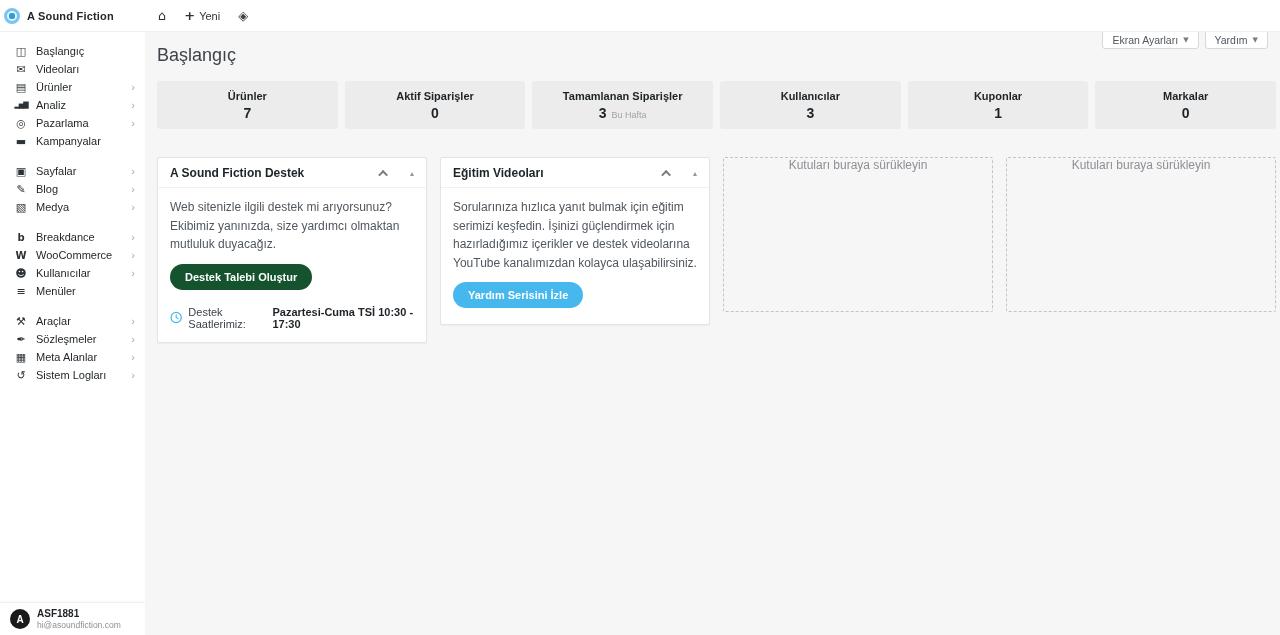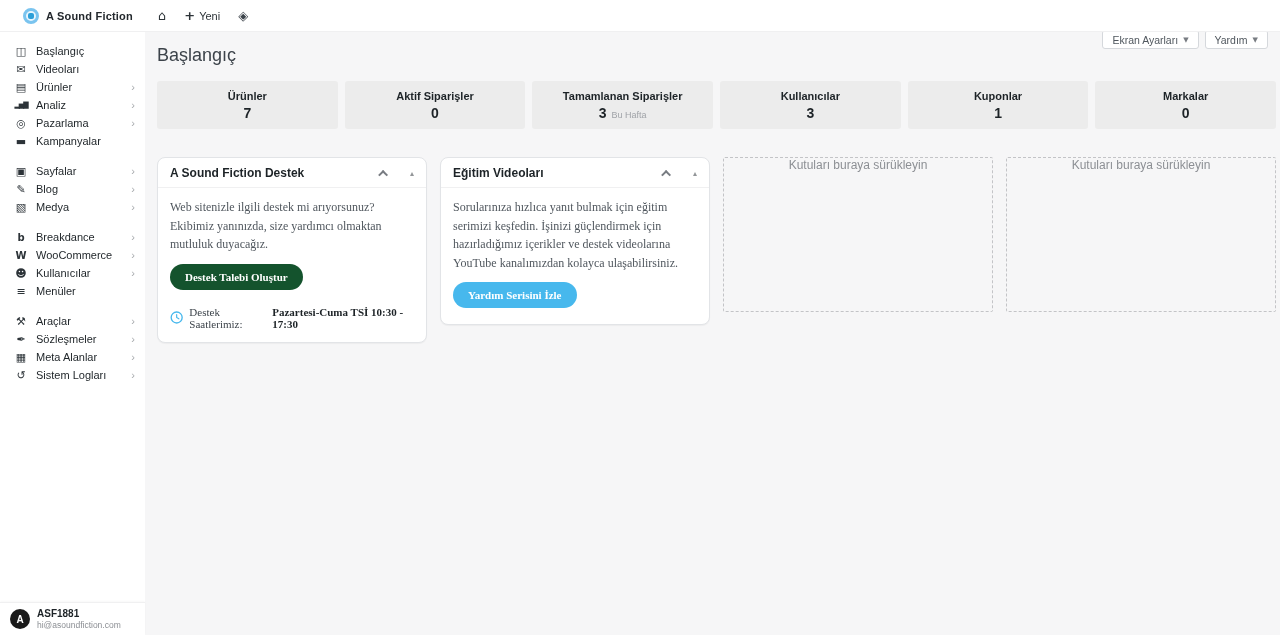--- a/index.html
+++ b/index.html
@@ -8,21 +8,21 @@
     font-family:"Liberation Sans","DejaVu Sans",sans-serif;
     background:#f6f6f7; color:#1d2327; font-size:13px;
   }
   .icon { font-family:"DejaVu Sans",sans-serif; font-style:normal; }
 
   
   .topbar {
     position:fixed; top:0; left:0; right:0; height:32px; background:#fff;
     display:flex; align-items:center; z-index:50; border-bottom:1px solid #f0f0f1;
   }
-  .brand { display:flex; align-items:center; gap:7px; width:145px; padding-left:23px; }
+  .brand { display:flex; align-items:center; gap:7px; width:145px; padding-left:4px; }
   .logo-ring {
     width:16px; height:16px; border-radius:50%; border:3px solid #7ac4ef;
     background:#e8f5fd; display:flex; align-items:center; justify-content:center;
   }
   .logo-dot { width:6px; height:6px; border-radius:2px; background:#2d9fd8; }
   .brand-name { font-size:11px; font-weight:600; letter-spacing:.2px; color:#23282d; }
   .topbar-menu { display:flex; align-items:center; gap:18px; padding-left:13px; }
   .tb-item { display:flex; align-items:center; gap:4px; color:#2c3338; cursor:pointer; }
   .tb-item .icon { font-size:13px; }
   .tb-plus { font-size:14px; font-weight:700; line-height:1; }
@@ -77,34 +77,34 @@
     display:flex; flex-direction:column; align-items:center; justify-content:center; gap:3px;
   }
   .stat-label { font-size:11px; font-weight:600; color:#1d2327; }
   .stat-value-row { display:flex; align-items:baseline; gap:5px; }
   .stat-value { font-size:14px; font-weight:700; color:#1d2327; }
   .stat-note { font-size:9px; color:#a0a3a8; }
 
   .widgets-row { display:flex; gap:13px; margin-top:28px; align-items:flex-start; }
   .col { flex:1; min-width:0; }
   .postbox {
-    background:#fff; border:1px solid #e2e4e7; border-radius:8px;
+    background:#fff; border:1px solid #e2e4e7; border-radius:2px;
     box-shadow:0 1px 1px rgba(0,0,0,.04);
   }
   .postbox-header {
     display:flex; align-items:center; padding:8px 12px 7px 12px;
     border-bottom:1px solid #f0f0f1;
   }
   .postbox-title { font-size:12px; font-weight:700; color:#1d2327; flex:1; }
   .chev-up {
     width:7px; height:7px; border-left:2px solid #787c82; border-top:2px solid #787c82;
     transform:rotate(45deg) translateY(2px); cursor:pointer; margin-right:22px;
   }
   .pin-up { font-size:8px; color:#939699; cursor:pointer; }
-  .postbox-body { padding:10px 12px 12px 12px;font-family:Liberation Serif, serif; }
+  .postbox-body { padding:10px 12px 12px 12px; }
   .postbox-body p { font-size:12px; line-height:1.55; color:#50575e; }
   .pill-btn {
     margin:10px 0 4px 0; border:none; cursor:pointer; color:#fff;
     font-size:11px; font-weight:700; padding:7px 15px; border-radius:14px;
     font-family:inherit; display:inline-block;
   }
   .hours-row { display:flex; align-items:center; gap:6px; margin-top:12px; font-size:11px; color:#3c434a; }
   .hours-strong { font-weight:700; color:#1d2327; }
   .dropzone {
     height:155px; border:1px dashed #c3c4c7; border-radius:2px;

